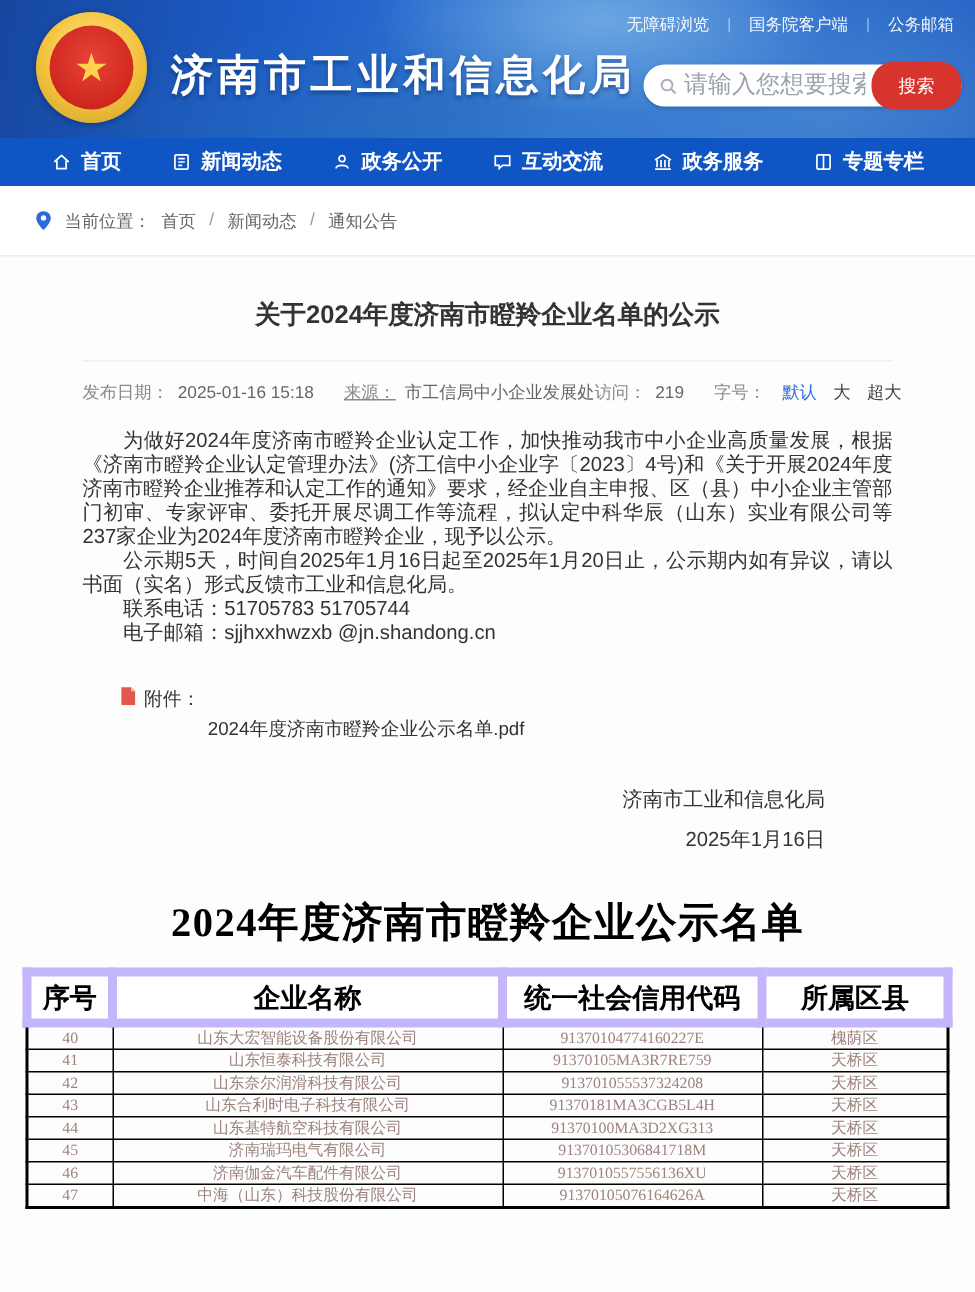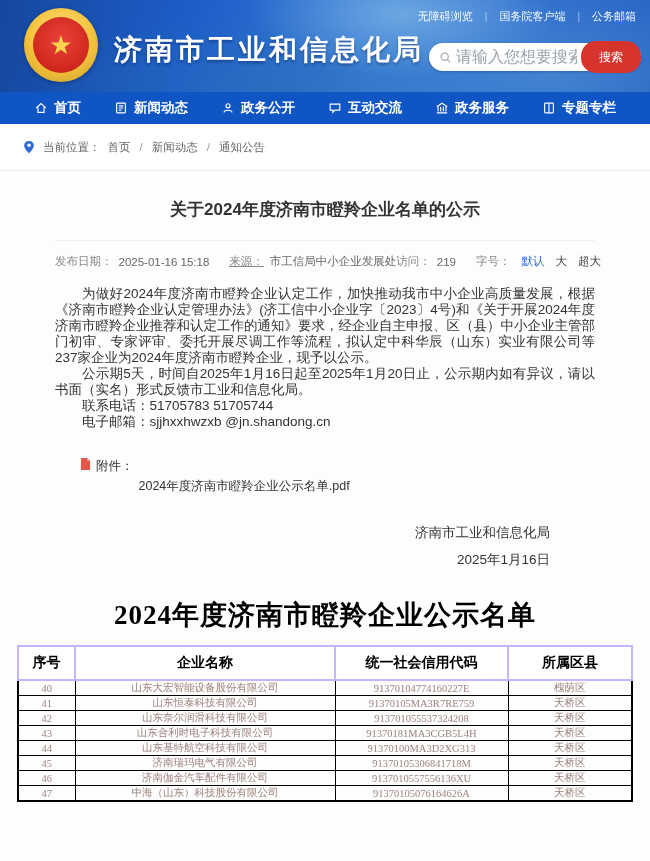--- a/index.html
+++ b/index.html
@@ -114,22 +114,22 @@
     font-family:"Liberation Serif","DejaVu Serif",serif;
     font-size:27px; font-weight:700; color:#000; letter-spacing:1px;
   }
   .company-table {
     width:614px; margin:12px auto 0;
     border-collapse:collapse; table-layout:fixed;
     border:2px solid #000;
     font-family:"Liberation Serif","DejaVu Serif",serif;
   }
   .company-table th {
-    border:2px solid #c4b5fd; height:34px;
-    font-size:14px; font-weight:700; color:#000; background:#fff;
+    border:6px solid #c4b5fd; height:34px;
+    font-size:18px; font-weight:700; color:#000; background:#fff;
   }
   .company-table td {
     border:1px solid #000; height:13px; padding:0 16px;
     font-size:10.5px; text-align:center; color:#9d837d;
     white-space:nowrap; overflow:hidden;
   }
 </style>
 </head>
 <body>
 

